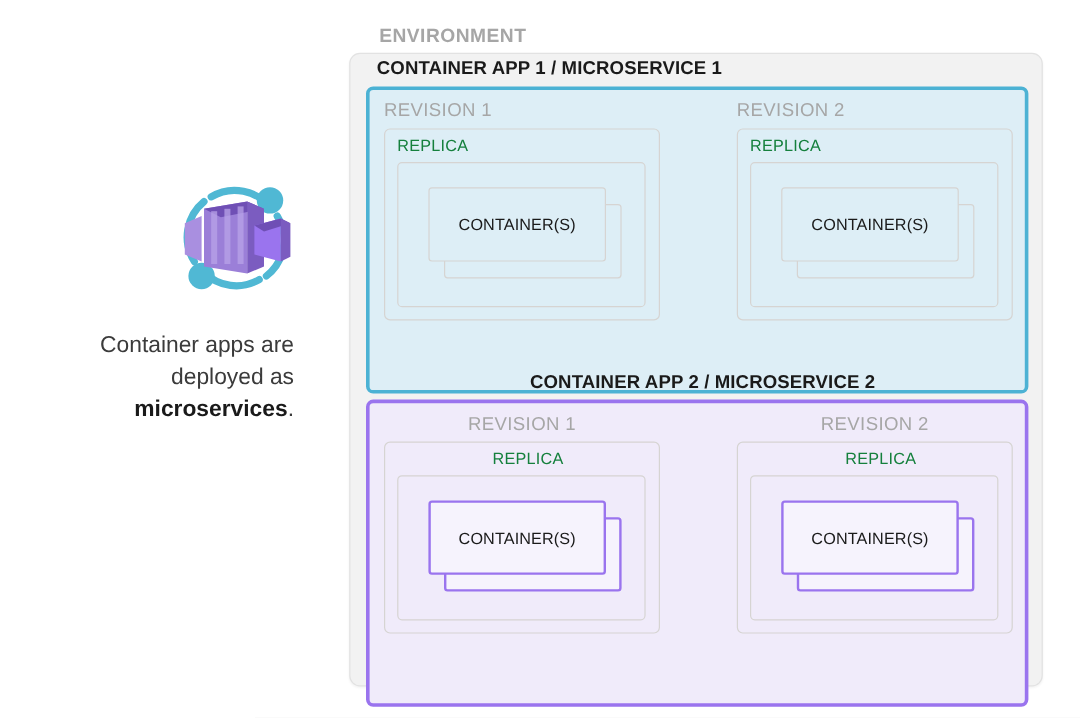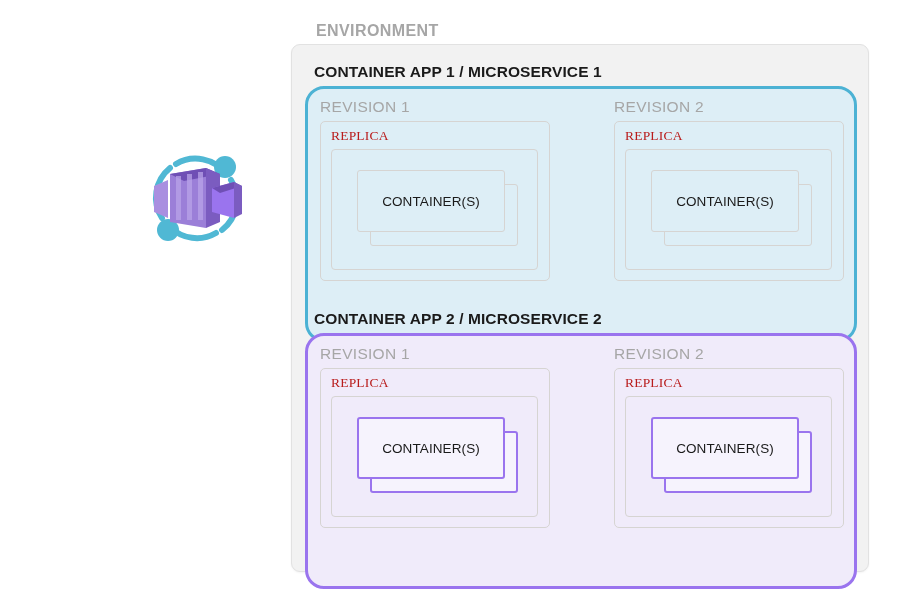--- a/index.html
+++ b/index.html
@@ -68,36 +68,36 @@
     border-radius: 9px;
     box-sizing: border-box;
     box-shadow: 0 1px 2px rgba(0,0,0,0.05);
   }
 
   .app-block {
     position: absolute;
     left: 13px;
     width: 552px;
   }
-  #app-block-1 { top: 18px; }
-  #app-block-2 { top: 265px; }
+  #app-block-1 { top: 4px; }
+  #app-block-2 { top: 265px; text-align: center; }
 
   .app-title {
     font-size: 15.5px;
     font-weight: bold;
     color: #1a1a1a;
     letter-spacing: 0.1px;
     margin: 0 0 5px 9px;
     font-family: "Liberation Sans", sans-serif;
   }
 
   .app-panel {
     position: relative;
     height: 256px;
-    border-radius: 19px;
+    border-radius: 6px;
     box-sizing: border-box;
     display: flex;
     gap: 42px;
   }
   .app-panel.blue {
     background: #ddeef6;
     border: 3px solid #4cb2d4;
   }
   .app-panel.purple {
     background: #f0ebfa;
@@ -123,23 +123,23 @@
   .replica {
     position: relative;
     height: 160px;
     border: 1.5px solid #d6d4d2;
     border-radius: 5px;
     box-sizing: border-box;
     padding: 6px 0 0 10px;
   }
   .replica-label {
     font-size: 13.5px;
-    color: #b91c1c;
+    color: #15803d;
     letter-spacing: 0.2px;
-    font-family: Liberation Serif, serif;
+    font-family: Liberation Sans, sans-serif;
   }
 
   
   .container-host {
     position: absolute;
     left: 10px;
     top: 27px;
     right: 11px;
     bottom: 10px;
     border: 1.5px solid #d6d4d2;
@@ -219,20 +219,25 @@
       <rect x="36" y="34" width="5" height="44" fill="#b8a3e8" opacity="0.75"></rect>
       <rect x="47" y="32" width="5" height="46" fill="#b8a3e8" opacity="0.75"></rect>
       <rect x="58" y="30" width="5" height="48" fill="#b8a3e8" opacity="0.75"></rect>
 
       <path d="M 72 46 L 94 40 L 94 76 L 72 70 Z" fill="#9a74ee"></path>
       <path d="M 72 46 L 94 40 L 102 44 L 80 51 Z" fill="#6f4fb5"></path>
       <path d="M 94 40 L 102 44 L 102 72 L 94 76 Z" fill="#7b5cc0"></path>
     </svg>
   </div>
 
+  <div id="caption">
+    <span>Container apps are</span><br>
+    <span>deployed as</span><br>
+    <span class="strong">microservices</span><span>.</span>
+  </div>
 
 </div>
 
 <div id="environment-label">ENVIRONMENT</div>
 
 <div id="environment-box">
 
   <div class="app-block" id="app-block-1">
     <div class="app-title">CONTAINER APP 1 / MICROSERVICE 1</div>
     <div class="app-panel blue">

